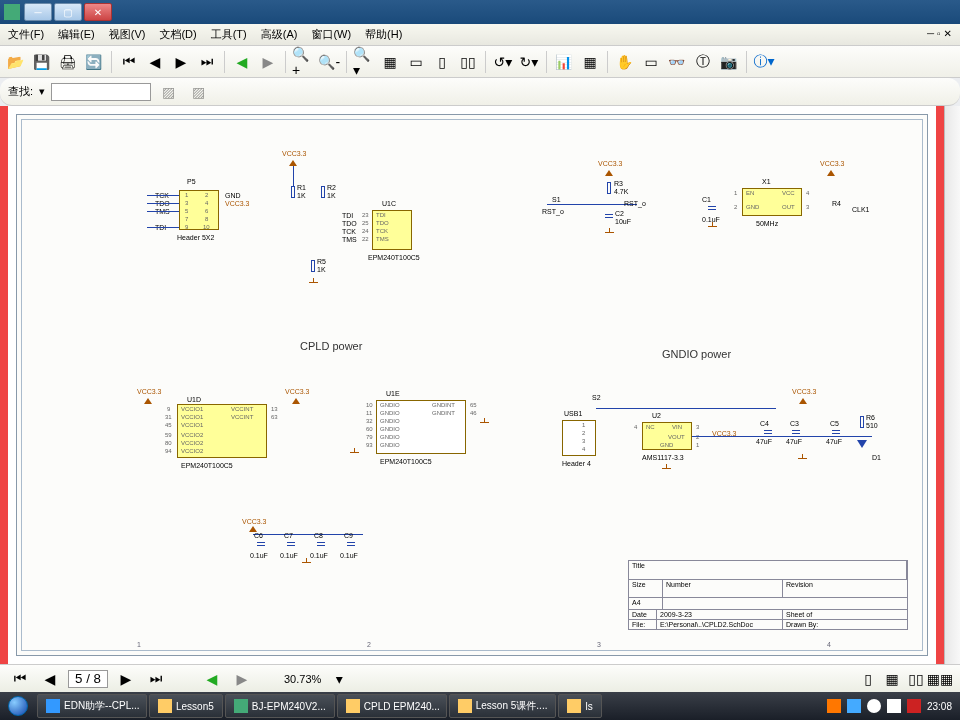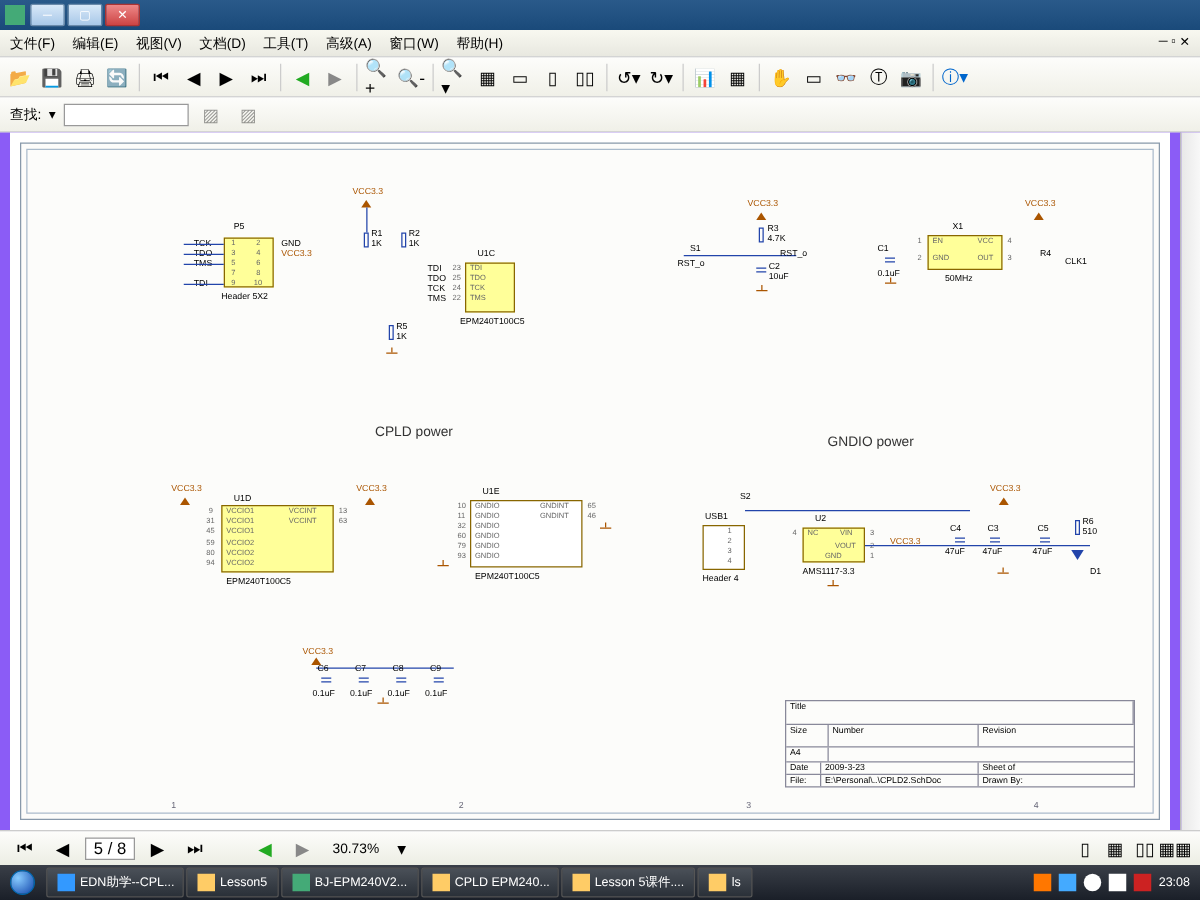--- a/index.html
+++ b/index.html
@@ -11,23 +11,23 @@
 .win-btn { width:28px; height:18px; background:linear-gradient(#d8e8f8,#a8c8e8); border:1px solid #6a8aaa; border-radius:2px; display:flex; align-items:center; justify-content:center; font-size:10px; }
 .win-btn.close { background:linear-gradient(#e88,#c44); border-color:#a33; color:#fff; }
 .menu-bar { height:22px; background:linear-gradient(#f8f8f0,#e8e8e0); display:flex; align-items:center; padding:0 4px; gap:6px; border-bottom:1px solid #ccc; }
 .menu-item { padding:2px 4px; cursor:default; }
 .promo { margin-left:auto; margin-right:60px; background:linear-gradient(#cfe8a8,#afe080); padding:2px 14px; border:1px solid #8c8; font-size:11px; }
 .mdi-btns { display:flex; gap:3px; position:absolute; right:8px; top:28px; }
 .mdi-btns span { font-size:10px; }
 .toolbar { height:32px; background:linear-gradient(#fdfdfb,#f0f0e8); border-bottom:1px solid #ccc; display:flex; align-items:center; padding:0 4px; gap:2px; }
 .tbtn { width:24px; height:24px; display:flex; align-items:center; justify-content:center; border:1px solid transparent; border-radius:3px; font-size:14px; }
 .tsep { width:1px; height:22px; background:#ccc; margin:0 3px; }
-.find-bar { height:28px; background:linear-gradient(#fdfdfb,#f0f0e8); border-bottom:1px solid #ccc; display:flex; align-items:center; padding:0 8px; gap:6px; }
+.find-bar { height:28px; background:linear-gradient(#fdfdfb,#f0f0e8); border-bottom:1px solid #ccc; display:flex; align-items:center; padding:0 8px; gap:6px;border-radius:12px; }
 .find-bar input { width:100px; height:18px; border:1px solid #999; background:#fff; padding:0 3px; }
-.viewer { position:absolute; top:106px; bottom:56px; left:0; right:0; background:#8b5cf6; display:flex; }
+.viewer { position:absolute; top:106px; bottom:56px; left:0; right:0; background:#ef4444; display:flex; }
 .page { background:#fff; margin:0 8px; flex:1; position:relative; overflow:hidden; }
 .schematic { position:absolute; inset:8px; border:1px solid #8899aa; background:#fcfcfa; }
 .sch-inner { position:absolute; inset:4px; border:1px solid #aabbcc; }
 .block { position:absolute; }
 .ic-body { background:#ffff99; border:1px solid #886600; }
 .wire { position:absolute; background:#2244aa; }
 .wire-h { height:1px; }
 .wire-v { width:1px; }
 .pwr { color:#aa5500; font-size:7px; position:absolute; }
 .lbl { color:#000; font-size:7px; position:absolute; }
@@ -386,21 +386,21 @@
 <div class="status-bottom">
   <div class="nav">
     <span class="tbtn">⏮</span>
     <span class="tbtn">◀</span>
     <input class="page-input" value="5 / 8" style="">
     <span class="tbtn">▶</span>
     <span class="tbtn">⏭</span>
     <span style="width:20px"></span>
     <span class="tbtn" style="color:#2a2">◀</span>
     <span class="tbtn" style="color:#888">▶</span>
-    <span style="margin-left:6px">30.73%</span>
+    <span style="margin-left:24px">30.73%</span>
     <span class="tbtn">▾</span>
   </div>
   <div style="flex:1"></div>
   <span class="tbtn">▯</span>
   <span class="tbtn">▦</span>
   <span class="tbtn">▯▯</span>
   <span class="tbtn">▦▦</span>
 </div>
 
 <div class="taskbar">

